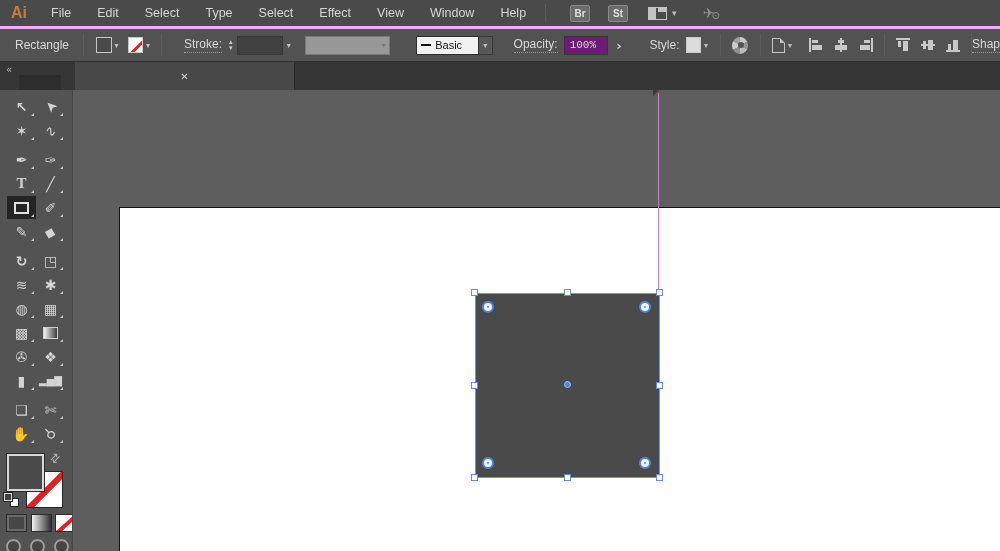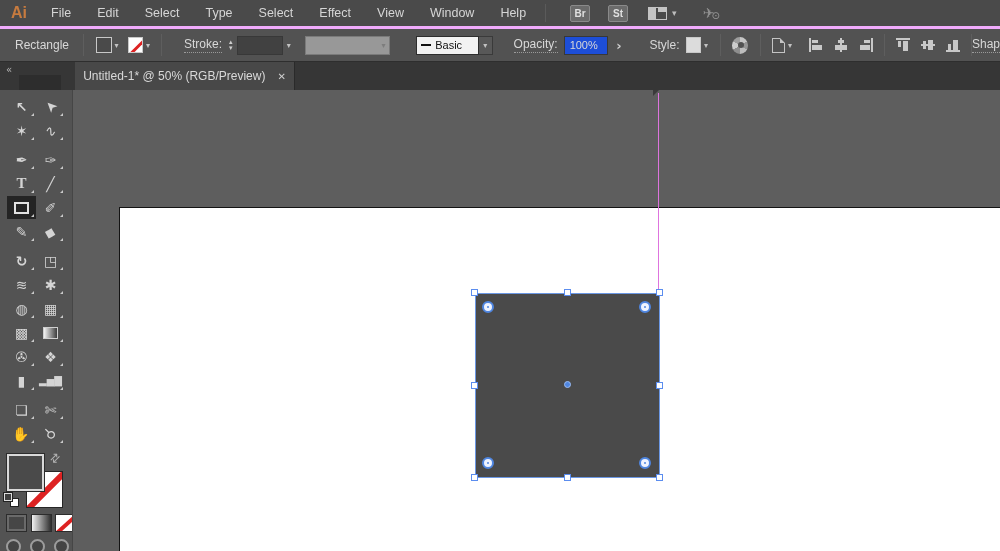--- a/index.html
+++ b/index.html
@@ -37,22 +37,22 @@
   .combo { width:48px; height:19px; background:#414141; border:1px solid #383838; margin-left:4px; }
   .profile-dd { width:88px; height:19px; background:#989898; border:1px solid #7a7a7a; margin-left:14px;
     display:flex; align-items:center; justify-content:flex-end; }
   .profile-dd .dd-chev { color:#7d7d7d; margin-right:3px; }
   .brush-box { width:66px; height:19px; background:#f2f2f2; border:1px solid #2d2d2d; margin-left:26px;
     display:flex; align-items:center; color:#111; font-size:11px; }
   .brush-box .line { flex:1; height:2px; background:#111; margin:0 4px 0 4px; }
   .brush-box .bname { margin-right:16px; }
   .brush-chev { width:14px; height:19px; background:#585858; border:1px solid #3a3a3a; border-left:none;
     display:flex; align-items:center; justify-content:center; }
-  .op-input { width:46px; height:19px; background:#1d4ed8; border:1px solid #383838; margin-left:6px;
-    color:#d8d8d8; font-size:11px; line-height:17px; padding-left:5px; }
+  .op-input { width:46px; height:19px; background:#701a75; border:1px solid #383838; margin-left:6px;
+    color:#d8d8d8; font-size:11px; line-height:17px; padding-left:5px;font-family:Liberation Mono, monospace; }
   .expand-btn { color:#cfcfcf; font-size:13px; margin-left:8px; font-weight:bold; }
   .style-sw { background:#dcdcdc; }
   .wheel { width:17px; height:17px; border-radius:50%;
     background:#b0b0b0;
     background:conic-gradient(#c6c6c6 0 60deg,#969696 0 120deg,#bdbdbd 0 180deg,#8e8e8e 0 240deg,#cccccc 0 300deg,#9e9e9e 0 360deg);
     position:relative; }
   .wheel::after { content:""; position:absolute; left:5.5px; top:5.5px; width:6px; height:6px; border-radius:50%; background:#525252; }
   .doc-icon { width:13px; height:15px; border:1px solid #c4c4c4; position:relative; background:#525252; }
   .doc-icon::after { content:""; position:absolute; right:-1px; top:-1px; border-style:solid; border-width:0 5px 5px 0; border-color:transparent #525252 #c4c4c4 transparent; }
   .align-g { display:flex; align-items:center; gap:9px; }
@@ -208,21 +208,20 @@
       </svg>
   </div>
   <div class="cb-sep" style="margin-left:10px;"></div>
   <span class="dotted shape-label">Shap</span>
 </div>
 
 <div class="tabbar">
   <span class="collapse icon">«</span>
   <div class="panel-grip"></div>
   <div class="doc-tab">
-    <span class="title">Untitled-1* @ 50% (RGB/Preview)</span>
     <span class="close icon">✕</span>
   </div>
 </div>
 
 <div class="toolspanel">
   <div class="tool-row" style="margin-top:5px;">
     <div class="tool-cell">
         <span class="tg icon bold">↖</span>
       </div>
     <div class="tool-cell">

